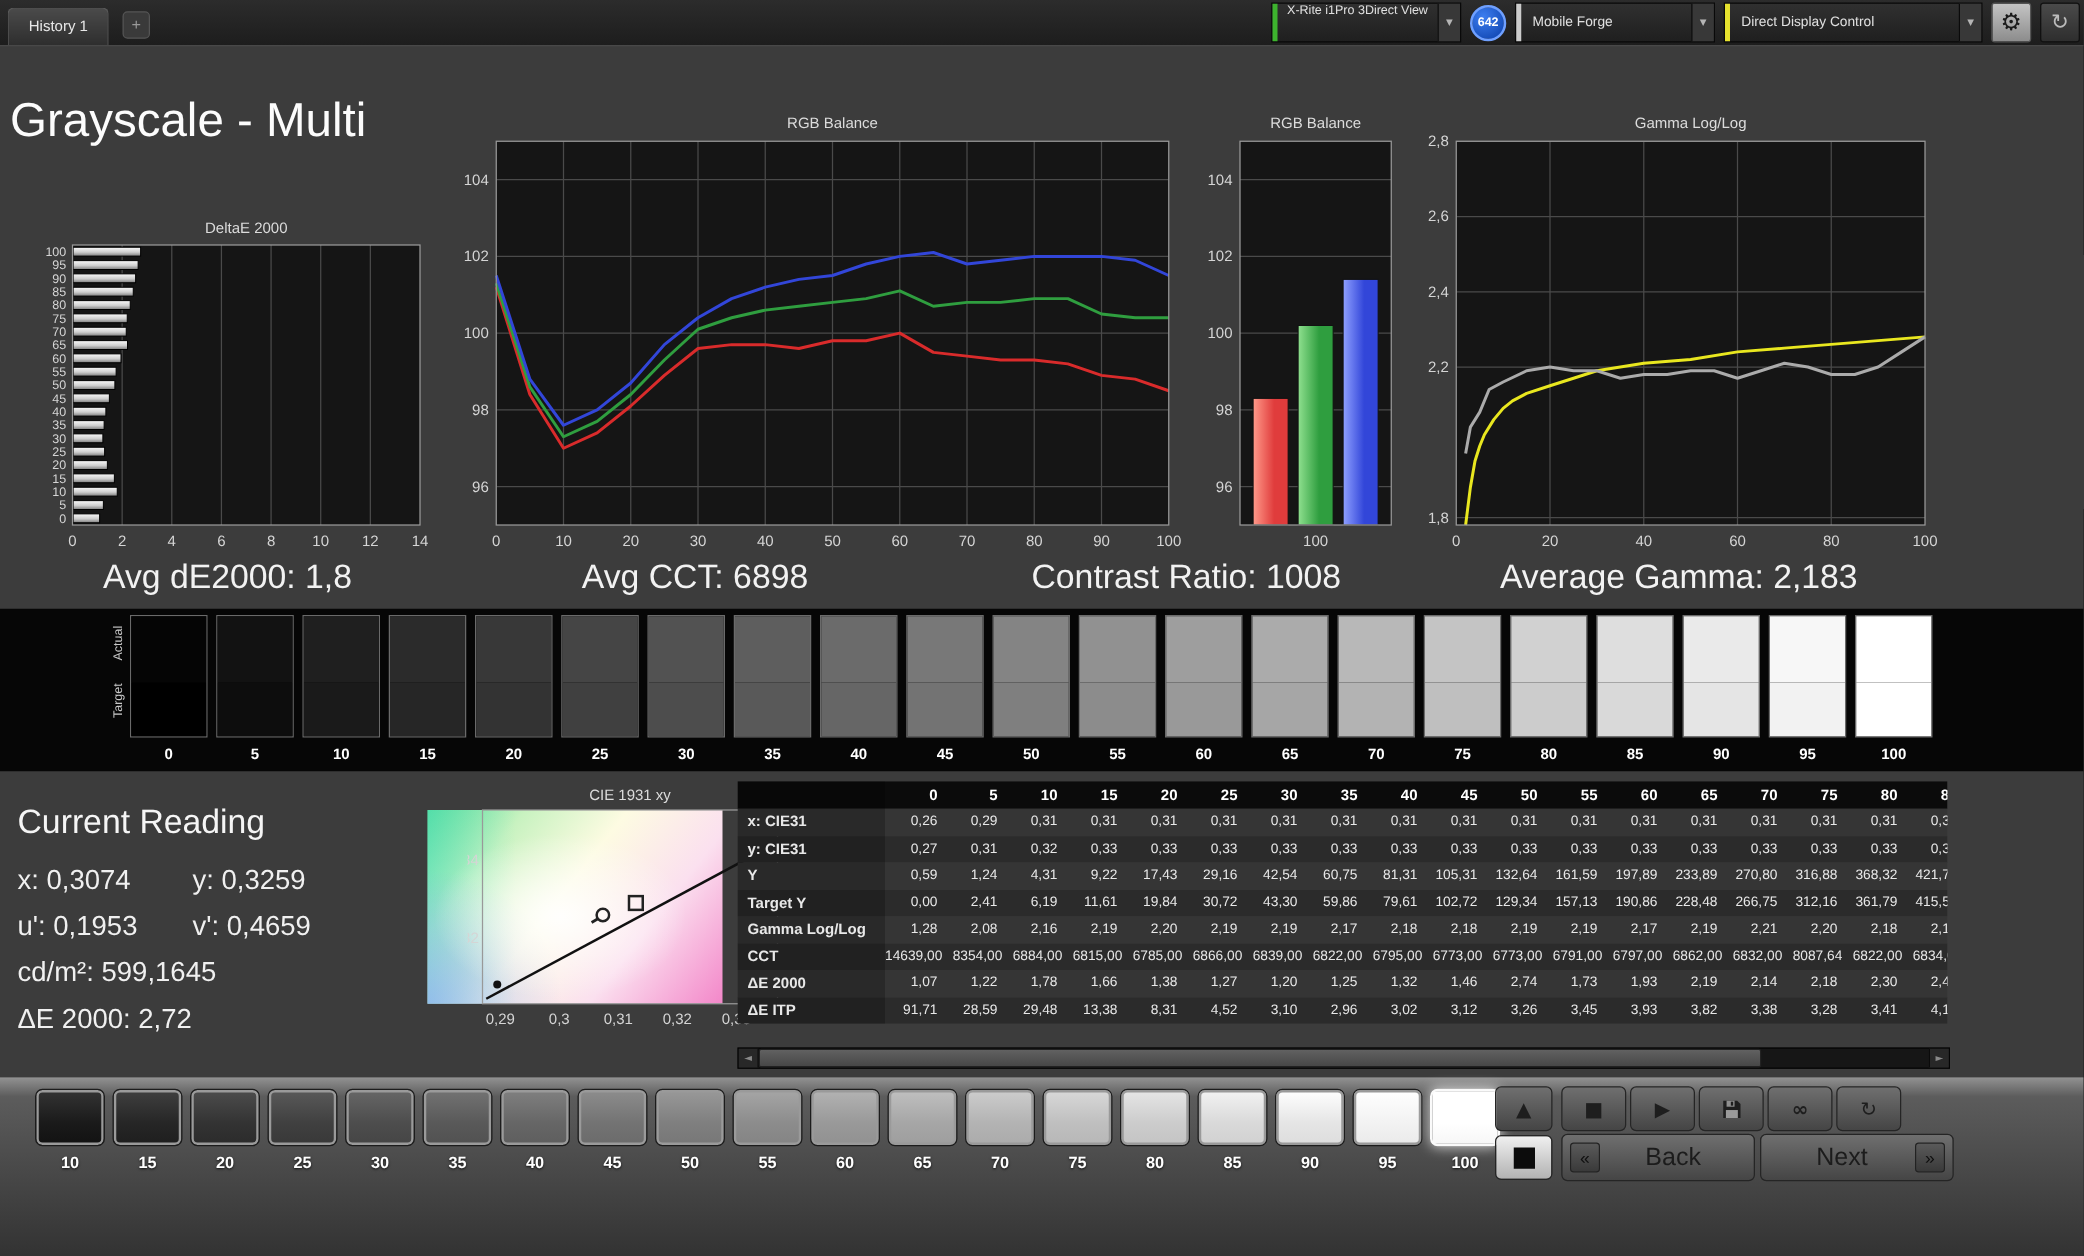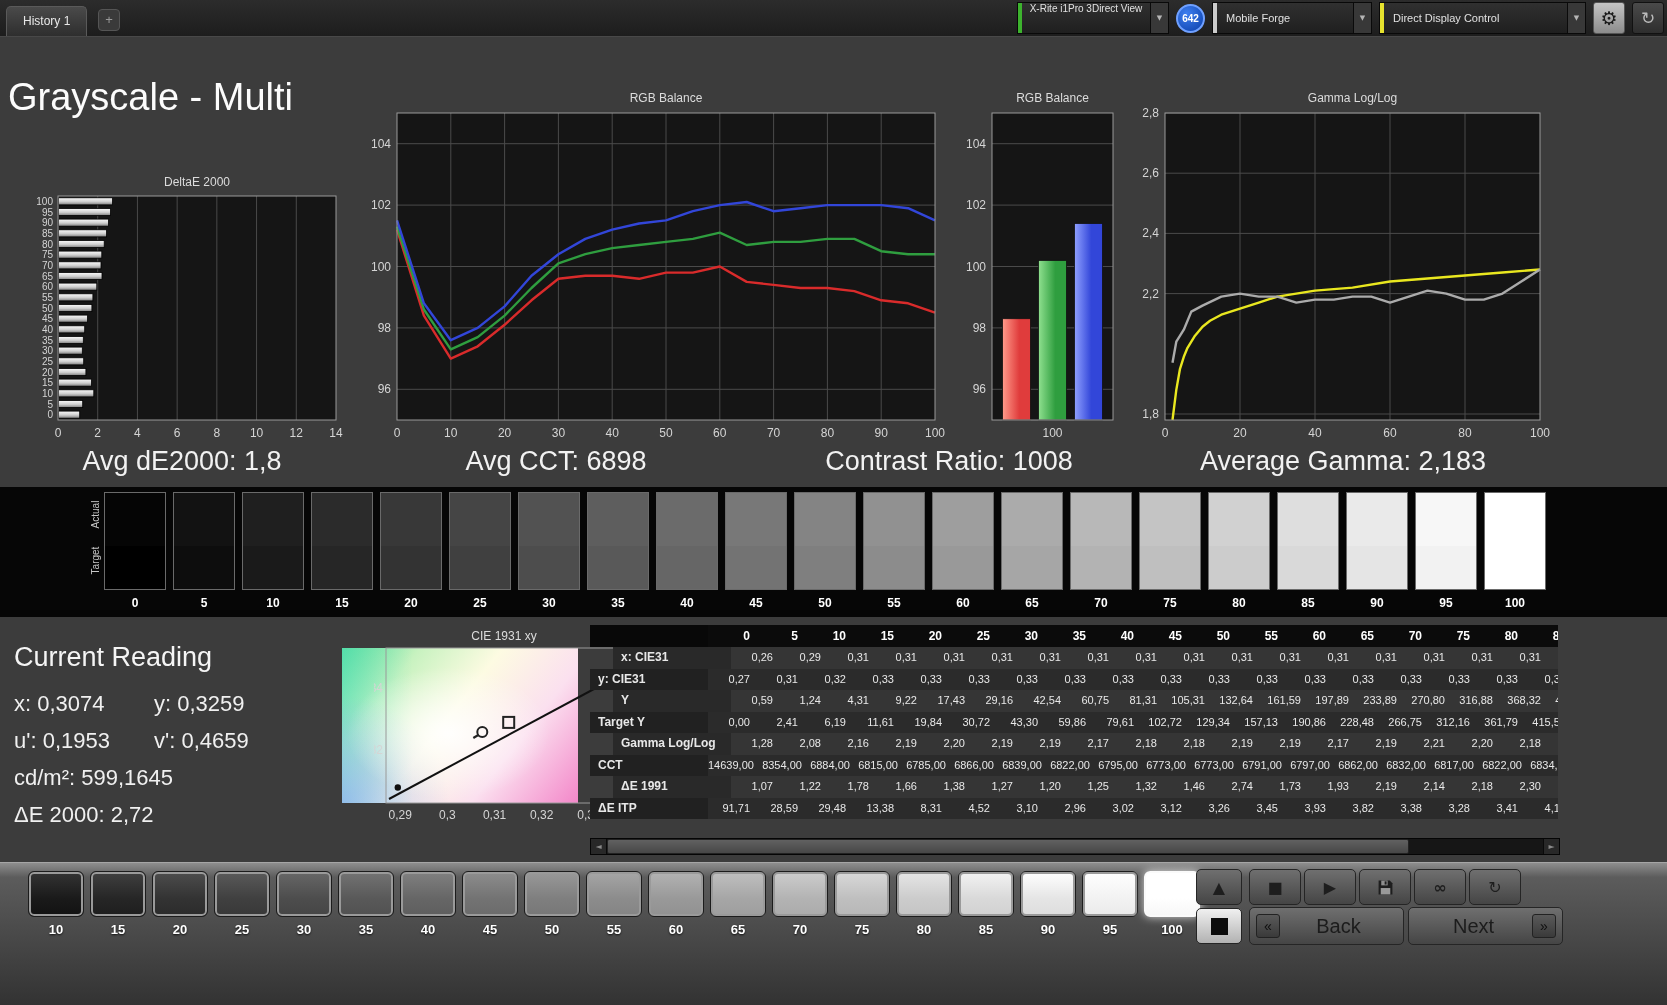--- a/index.html
+++ b/index.html
@@ -60,21 +60,21 @@
       linear-gradient(128deg, #5fdd92 0%, #c8f2c0 22%, #fdfbe2 45%, #fbe0ef 70%, #f387c9 100%);}
   #cie-plot{position:absolute;left:330px;top:628px;width:260px;height:205px;margin-left:44px;}
   
   #data-table{position:absolute;left:590px;top:625px;width:968px;overflow:hidden;color:#e8e8e8;}
   .trow{display:flex;height:21.5px;line-height:21.5px;}
   .thead{background:#0b0b0b;height:22px;line-height:22px;font-weight:bold;color:#fff;}
   .tlabel{flex:0 0 118px;padding-left:8px;box-sizing:border-box;font-weight:bold;font-size:12px;
           background:rgba(0,0,0,0.22);}
   .tcell{flex:0 0 48px;text-align:right;padding-right:6px;box-sizing:border-box;font-size:11px;}
   .thead .tcell{font-size:12px;}
-  .even{background:#353535;margin-left:23px;} .odd{background:#2b2b2b;}
+  .even{background:#353535;} .odd{background:#2b2b2b;}
   .hscroll{position:absolute;left:590px;top:838px;width:968px;height:15px;background:#161616;
            border:1px solid #050505;display:flex;align-items:stretch;}
   .hs-arrow{width:15px;background:#282828;color:#8a8a8a;font-size:8px;display:flex;align-items:center;
             justify-content:center;border-right:1px solid #0a0a0a;font-family:"DejaVu Sans",sans-serif;}
   .hs-arrow.r{border-right:0;border-left:1px solid #0a0a0a;}
   .hs-thumb{width:800px;background:linear-gradient(#616161,#474747);border:1px solid #222;border-radius:2px;}
   .hs-rest{flex:1;}
   
   .toolbar{position:absolute;left:0;top:862px;width:1667px;height:143px;
            background:linear-gradient(#8e8e8e,#5c5c5c 10%,#474747 55%,#323232);border-top:1px solid #a5a5a5;}
@@ -632,26 +632,26 @@
         <div class="tcell">6866,00</div>
         <div class="tcell">6839,00</div>
         <div class="tcell">6822,00</div>
         <div class="tcell">6795,00</div>
         <div class="tcell">6773,00</div>
         <div class="tcell">6773,00</div>
         <div class="tcell">6791,00</div>
         <div class="tcell">6797,00</div>
         <div class="tcell">6862,00</div>
         <div class="tcell">6832,00</div>
-        <div class="tcell">6817,00</div>
+        <div class="tcell">8087,64</div>
         <div class="tcell">6822,00</div>
         <div class="tcell">6834,00</div>
       </div>
       <div class="trow even">
-        <div class="tlabel">ΔE 1991</div>
+        <div class="tlabel">ΔE 2000</div>
         <div class="tcell">1,07</div>
         <div class="tcell">1,22</div>
         <div class="tcell">1,78</div>
         <div class="tcell">1,66</div>
         <div class="tcell">1,38</div>
         <div class="tcell">1,27</div>
         <div class="tcell">1,20</div>
         <div class="tcell">1,25</div>
         <div class="tcell">1,32</div>
         <div class="tcell">1,46</div>

